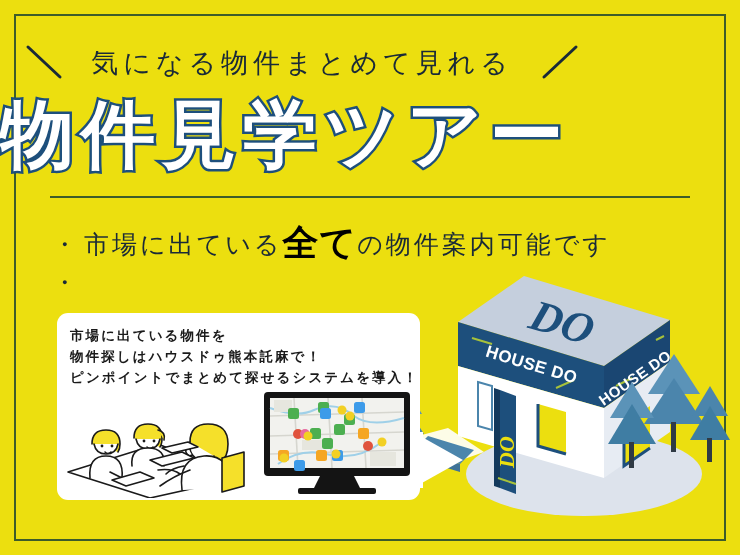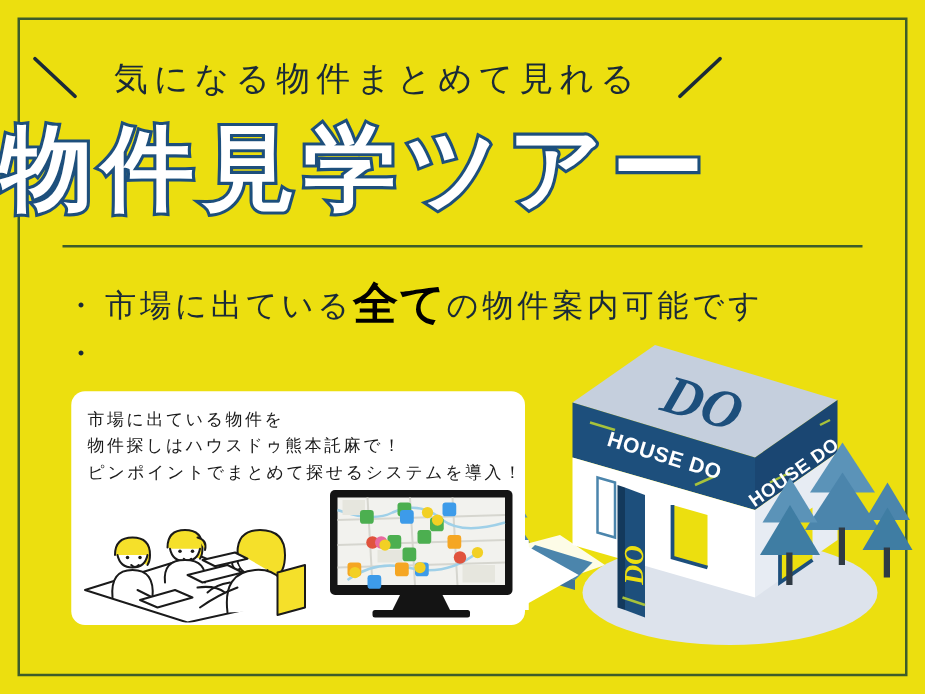--- a/index.html
+++ b/index.html
@@ -100,21 +100,21 @@
     left:413px;top:432px;
     width:56px;height:58px;
   }
   .card-text{
     position:absolute;
     left:13px;top:12px;
     width:345px;
   }
   .card-line{
     font-size:13.5px;
-    font-weight:400;
+    font-weight:700;
     color:#1a1a1a;
     letter-spacing:2.1px;
     line-height:21px;
     white-space:nowrap;
   }
 
   
   .illus-people{
     position:absolute;
     left:62px;top:386px;

